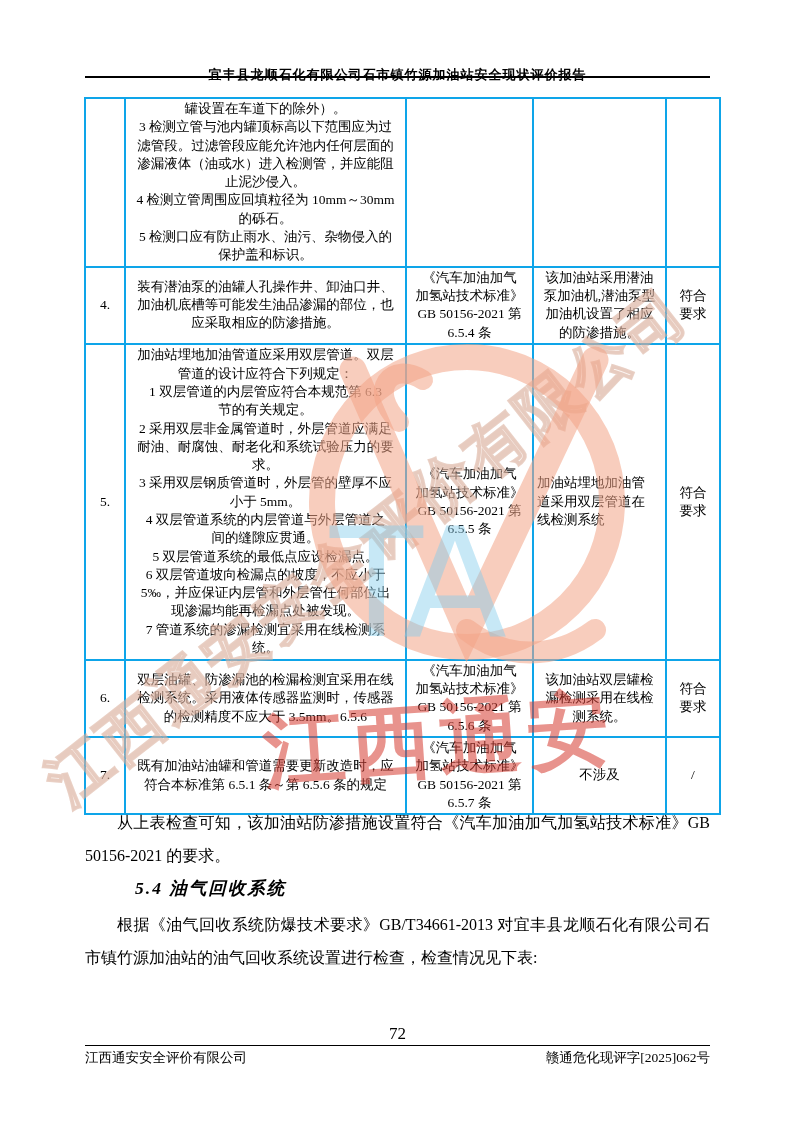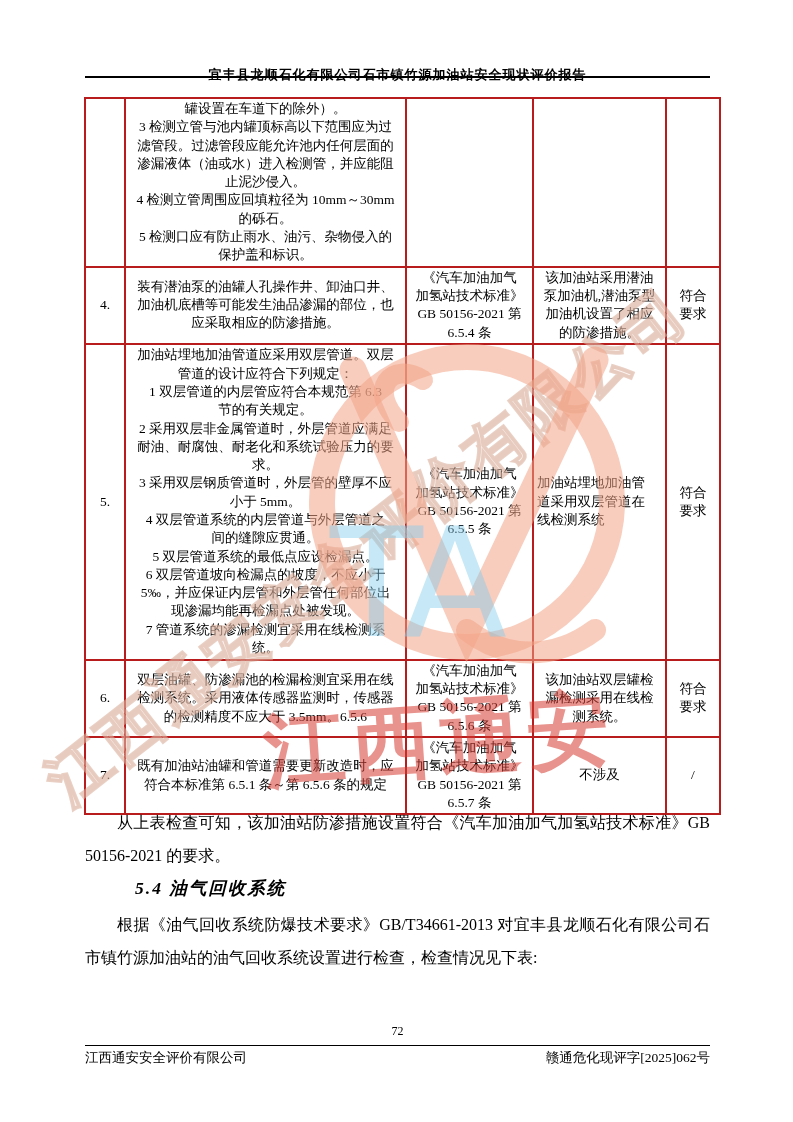--- a/index.html
+++ b/index.html
@@ -14,21 +14,21 @@
     position:absolute; left:85px; top:66px; width:625px;
     text-align:center; font-size:13px; font-weight:bold; letter-spacing:1px;
   }
   .header-rule { position:absolute; left:85px; top:76px; width:625px; height:0; border-top:2px solid #000; }
   
   table.check-table {
     position:absolute; left:84px; top:97px; width:635px;
     border-collapse:collapse; table-layout:fixed;
   }
   .check-table td {
-    border:2px solid #b91c1c; vertical-align:middle;
+    border:2px solid #0ea5e9; vertical-align:middle;
     font-size:13.5px; line-height:18.3px; padding:1px 3px;
     text-align:center; white-space:pre-line; word-break:break-all;
   }
   .check-table td.cell-left { text-align:left; }
   tr.row-partial { height:163px; }
   tr.row-4 { height:72px; }
   tr.row-5 { height:316px; }
   tr.row-6 { height:70px; }
   tr.row-7 { height:72px; }
   
@@ -36,21 +36,21 @@
     position:absolute; left:85px; width:625px;
     font-size:16px; line-height:33px; text-align:justify; text-indent:2em;
   }
   .para-1 { top:806px; }
   .para-2 { top:908px; }
   .section-heading {
     position:absolute; left:135px; top:876px;
     font-size:17.5px; font-weight:bold; font-style:italic; letter-spacing:2px;
   }
   
-  .page-number { position:absolute; left:85px; top:1024px; width:625px; text-align:center; font-size:12px; }
+  .page-number { position:absolute; left:85px; top:1024px; width:625px; text-align:center; font-size:17px; }
   .footer-rule { position:absolute; left:85px; top:1045px; width:625px; height:0; border-top:1.5px solid #000; }
   .doc-footer { position:absolute; left:85px; top:1049px; width:625px; font-size:13.5px; }
   .footer-company { float:left; }
   .footer-docno { float:right; }
   
   .wm { position:absolute; pointer-events:none; }
   .wm-diagonal {
     left:55px; top:748px; width:820px;
     transform:rotate(-38deg); transform-origin:0 50%;
     font-size:62px; font-weight:bold; letter-spacing:4px;

